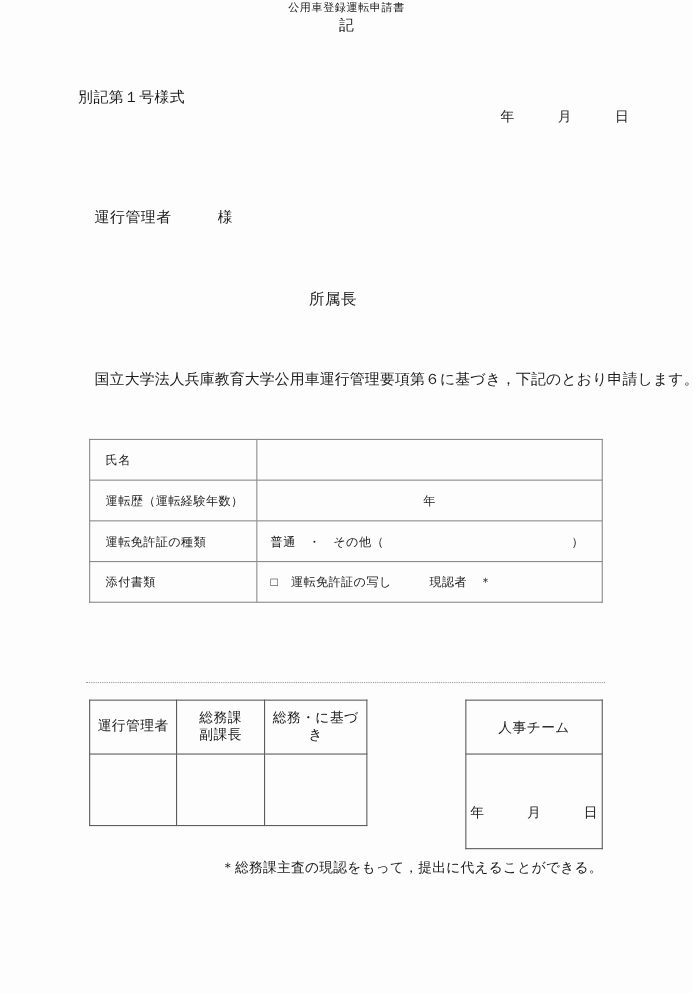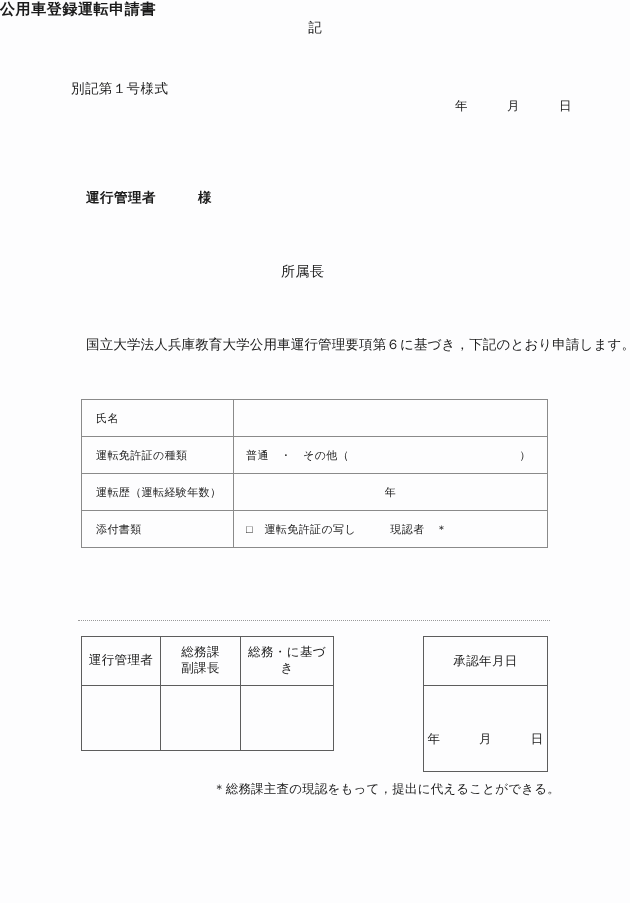--- a/index.html
+++ b/index.html
@@ -31,30 +31,30 @@
     font-size: 13.5px;
     letter-spacing: 0.4px;
   }
   #date-line-top {
     left: 455px; top: 98px;
     font-size: 12.5px;
     letter-spacing: 0.5px;
   }
   #doc-title {
     left: 0; right: 0; top: 135px;
-    font-size: 15px;
-    font-weight: bold;
+    text-align: center;
+    font-size: 10px;
+    font-weight: normal;
     font-family: "DejaVu Sans", "Liberation Sans", sans-serif;
     letter-spacing: 0.6px;
   }
   #addressee {
     left: 86px; top: 189px;
     font-size: 13.5px;
     letter-spacing: 0.5px;
-    font-weight: bold;
   }
   #department-head {
     left: 281px; top: 263px;
     font-size: 14px;
     letter-spacing: 0.5px;
   }
   #body-paragraph {
     left: 86px; top: 336px;
     font-size: 13.5px;
     letter-spacing: 0.15px;
@@ -154,21 +154,20 @@
   #approval-date-table tr.sign td { height: 62px; padding-top: 22px; }
 
   
   #footnote-1 {
     position: absolute;
     left: 0; top: 781px;
     width: 548px;
     text-align: right;
     font-size: 12.5px;
     letter-spacing: 0.2px;
-    padding-left: 12px;
   }
   #footnote-2 {
     position: absolute;
     left: 0; top: 800px;
     width: 548px;
     text-align: right;
     font-size: 12.5px;
     letter-spacing: 0.2px;
   }
 </style>
@@ -190,36 +189,36 @@
   <div class="abs" id="body-paragraph">国立大学法人兵庫教育大学公用車運行管理要項第６に基づき，下記のとおり申請します。</div>
 
   <div id="ki-mark">記</div>
 
   <table id="main-table">
     <tbody>
       <tr>
         <td class="label">氏名</td>
         <td class="value">
           <span class="val-inner"></span>
+        </td>
+      </tr>
+      <tr>
+        <td class="label">運転歴（運転経験年数）</td>
+        <td class="value">
+          <span class="val-center">年</span>
         </td>
       </tr>
       <tr>
         <td class="label">運転免許証の種類</td>
         <td class="value">
           <span class="val-spread">
             <span>普通　・　その他（</span>
             <span class="grow"></span>
             <span>）</span>
           </span>
-        </td>
-      </tr>
-      <tr>
-        <td class="label">運転歴（運転経験年数）</td>
-        <td class="value">
-          <span class="val-center">年</span>
         </td>
       </tr>
       <tr>
         <td class="label">添付書類</td>
         <td class="value">
           <span class="val-inner">□　運転免許証の写し　　　現認者　＊</span>
         </td>
       </tr>
     </tbody>
   </table>
@@ -238,21 +237,21 @@
         <td class="c1"></td>
         <td class="c2"></td>
         <td></td>
       </tr>
     </tbody>
   </table>
 
   <table id="approval-date-table">
     <tbody>
       <tr class="head">
-        <td>承認年月日</td>
+        <td>人事チーム</td>
       </tr>
       <tr class="sign">
         <td>年　　　月　　　日</td>
       </tr>
     </tbody>
   </table>
 
   <div id="footnote-1">＊総務課主査の現認をもって，提出に代えることができる。</div>
 
 </div>

